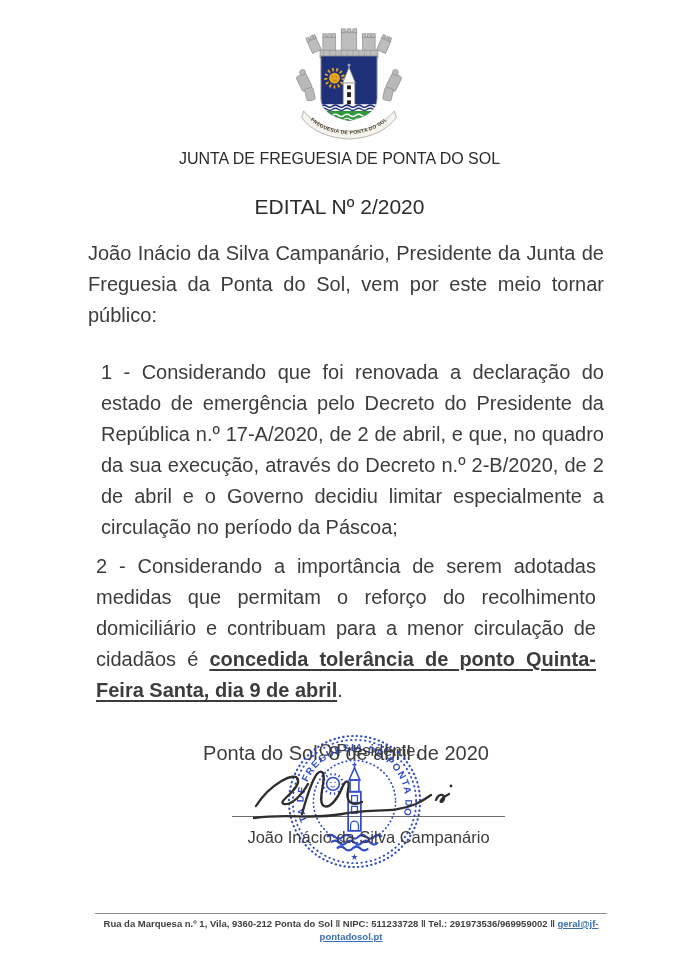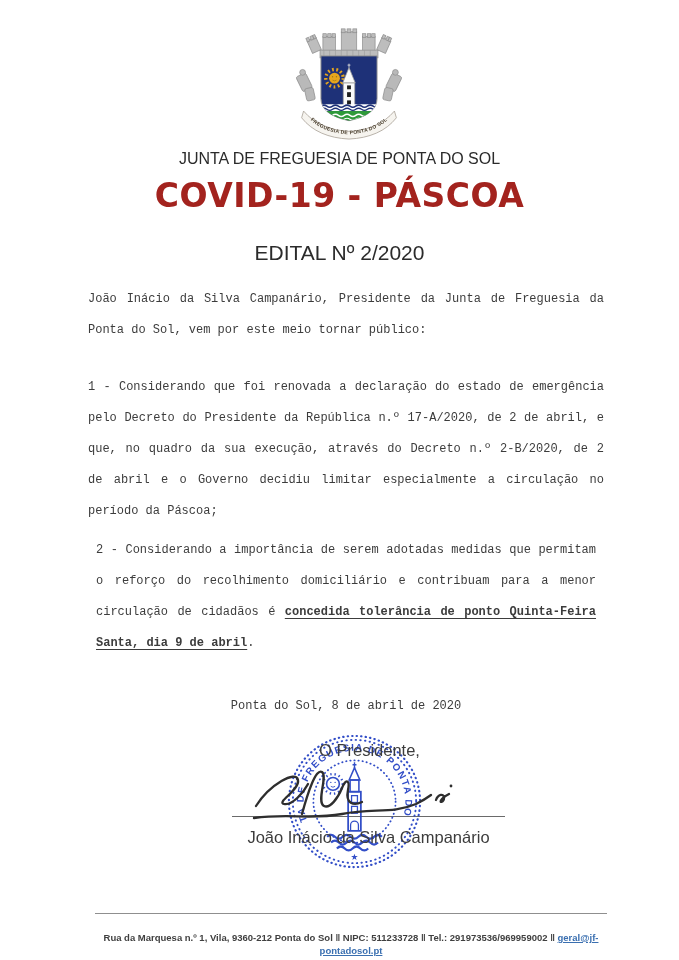--- a/index.html
+++ b/index.html
@@ -32,27 +32,26 @@
     color:#a3231e;
   }
   .edital{
     margin-top:24px;
     text-align:center;
     font-size:21px;line-height:26px;
     color:#2b2b2b;
   }
   .textcol{
     padding:0 75px 0 88px;
-    font-size:12px;line-height:31px;
+    font-size:20px;line-height:31px;
     text-align:justify;
     color:#3c3c3c;
-    font-family:Liberation Mono, monospace;
   }
   .intro{margin:18px 0 0 0;}
-  .para1{margin:26px 0 0 0;}
+  .para1{margin:26px 0 0 13px;}
   .para2{margin:8px;}
   .emph{
     font-weight:bold;
     text-decoration:underline;
     text-underline-offset:3px;
   }
   .dateline{
     margin:32px 0 0 0;
     text-align:center;
   }
@@ -79,21 +78,21 @@
   .sig-name{
     position:absolute;top:828px;left:0;width:679px;
     text-align:center;
     font-size:16.5px;color:#3c3c3c;
     transform:translateX(29px);
     z-index:3;
   }
   .footer{
     position:absolute;top:913px;left:95px;width:512px;
     border-top:1px solid #8f8f8f;
-    padding-top:17px;
+    padding-top:3px;
     text-align:center;
     font-size:9.5px;font-weight:bold;line-height:13px;
     color:#3f3f3f;
   }
   .footer a{
     color:#3a6fb0;
     text-decoration:underline;
   }
 </style>
 </head>
@@ -182,21 +181,20 @@
       <text font-size="5.2" fill="#4a3f2e" font-weight="bold" letter-spacing="0.3">
         <textPath href="#bannerPath" startOffset="50%" text-anchor="middle">FREGUESIA DE PONTA DO SOL</textPath>
       </text>
     </svg>
   </div>
 
   <div class="org">
     <div>JUNTA DE FREGUESIA DE PONTA DO SOL</div>
   </div>
 
-  <h1 class="covid-title">COVID-19 - PÁSCOA</h1>
 
   <div class="edital">EDITAL Nº 2/2020</div>
 
   <div class="textcol">
     <p class="intro">João Inácio da Silva Campanário, Presidente da Junta de Freguesia da Ponta do Sol, vem por este meio tornar público:</p>
     <p class="para1">1 - Considerando que foi renovada a declaração do estado de emergência pelo Decreto do Presidente da República n.º 17-A/2020, de 2 de abril, e que, no quadro da sua execução, através do Decreto n.º 2-B/2020, de 2 de abril e o Governo decidiu limitar especialmente a circulação no período da Páscoa;</p>
     <p class="para2"><span>2 - Considerando a importância de serem adotadas medidas que permitam o reforço do recolhimento domiciliário e contribuam para a menor circulação de cidadãos é </span><span class="emph">concedida tolerância de ponto Quinta-Feira Santa, dia 9 de abril</span><span>.</span></p>
     <p class="dateline">Ponta do Sol, 8 de abril de 2020</p>
   </div>
 

